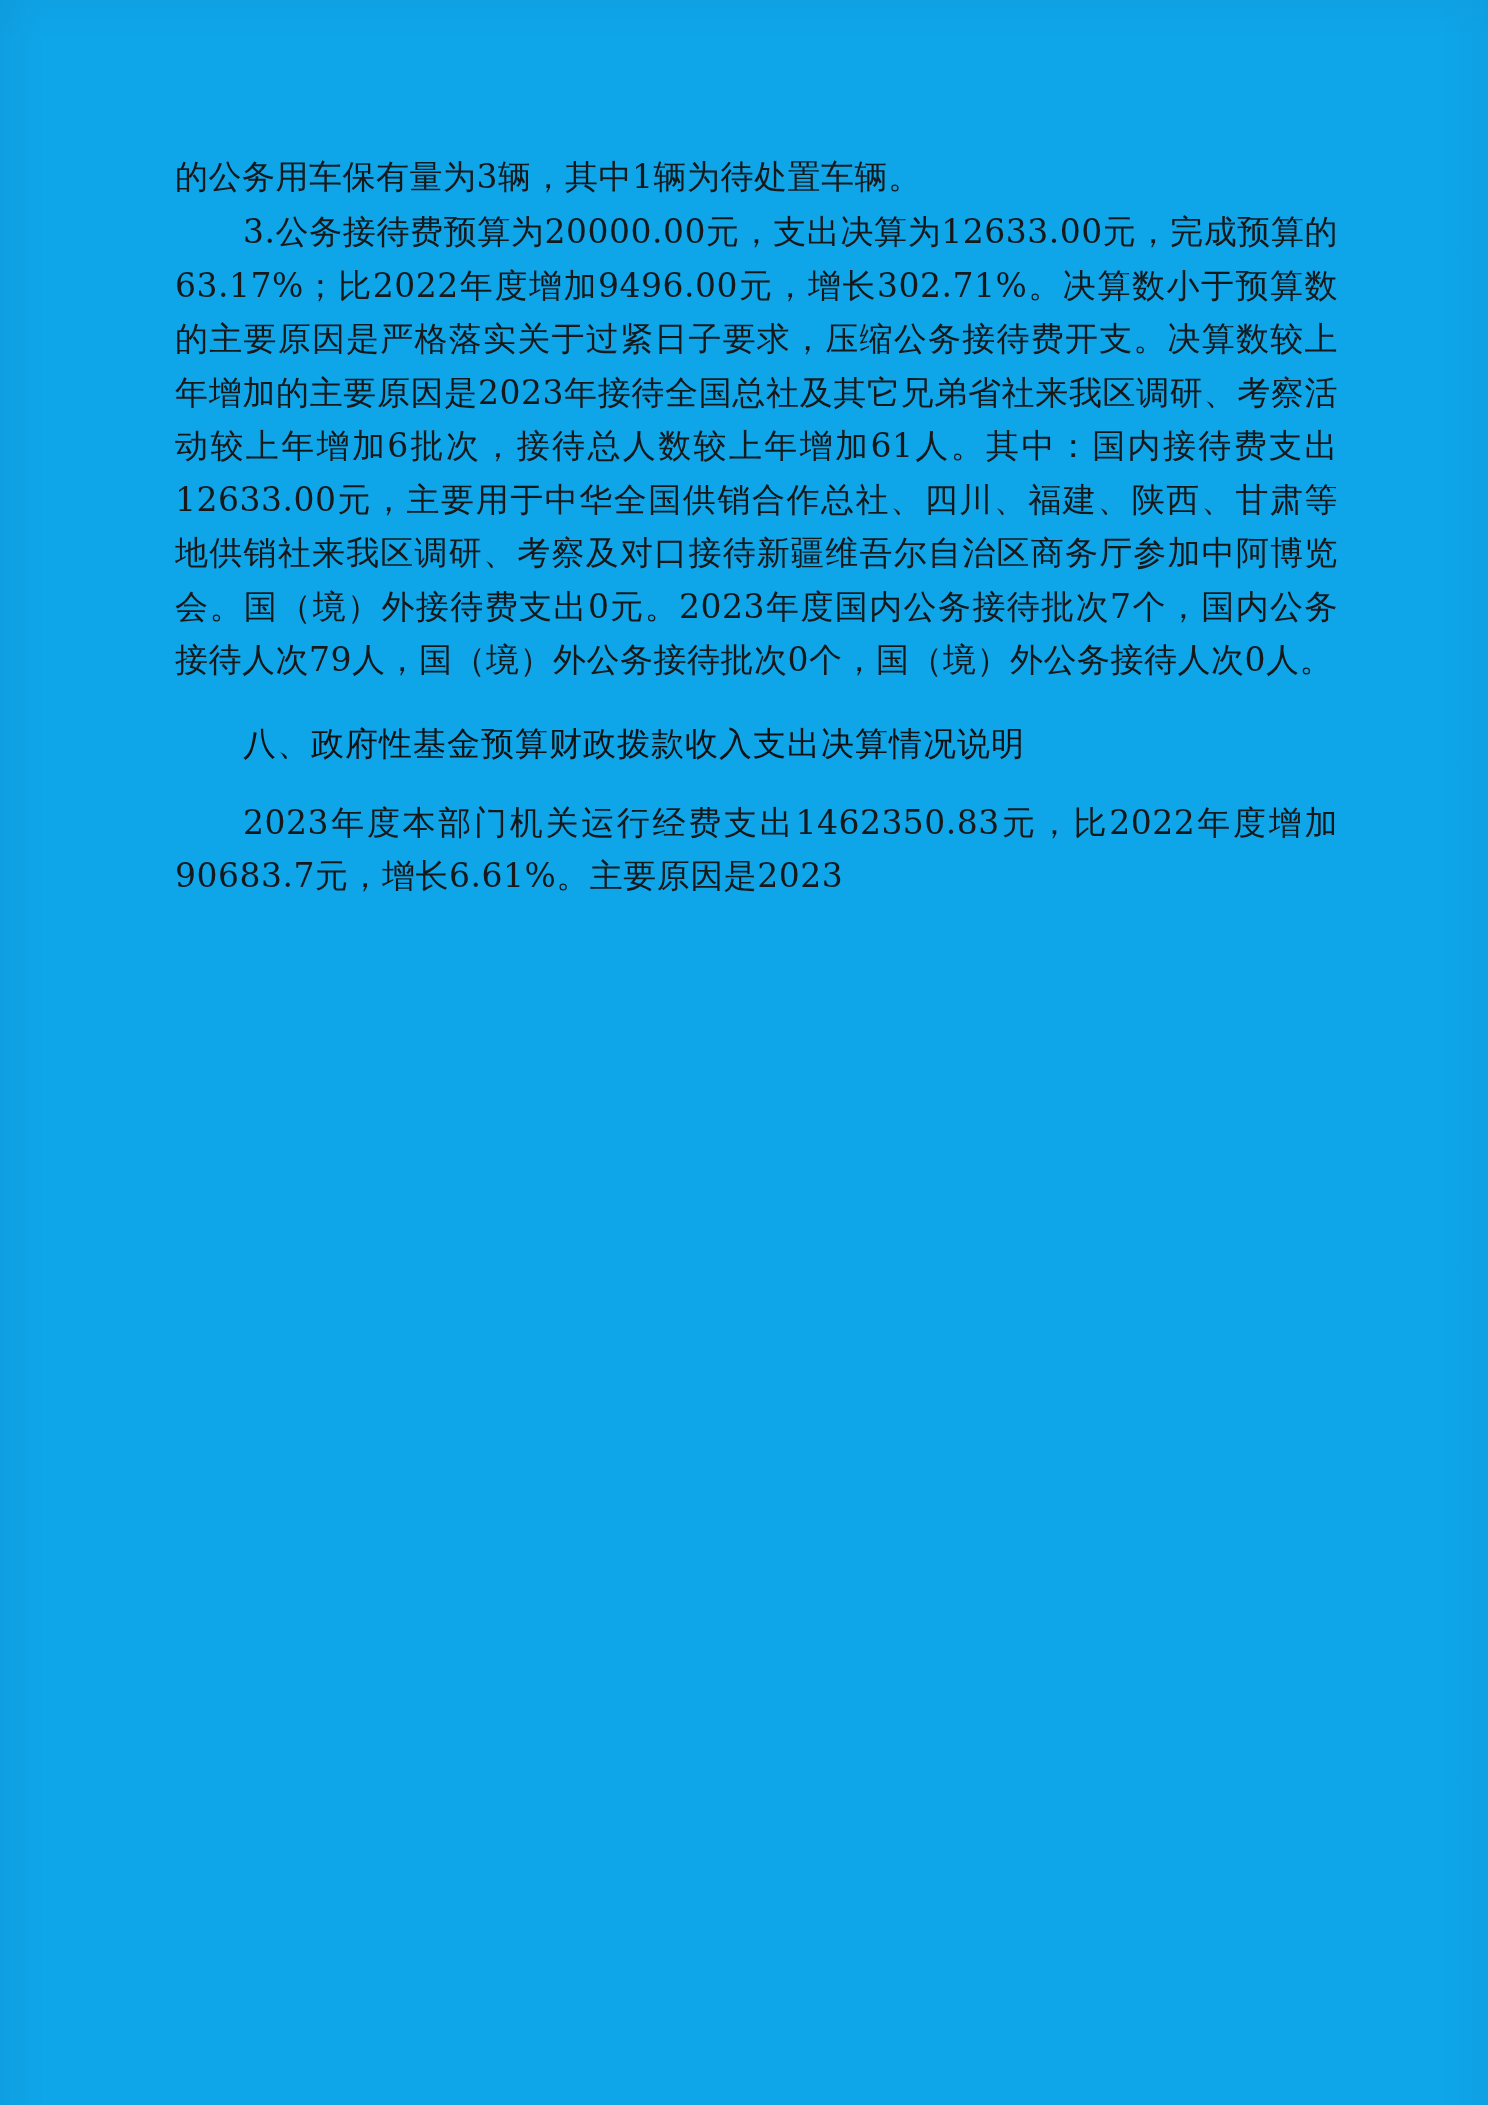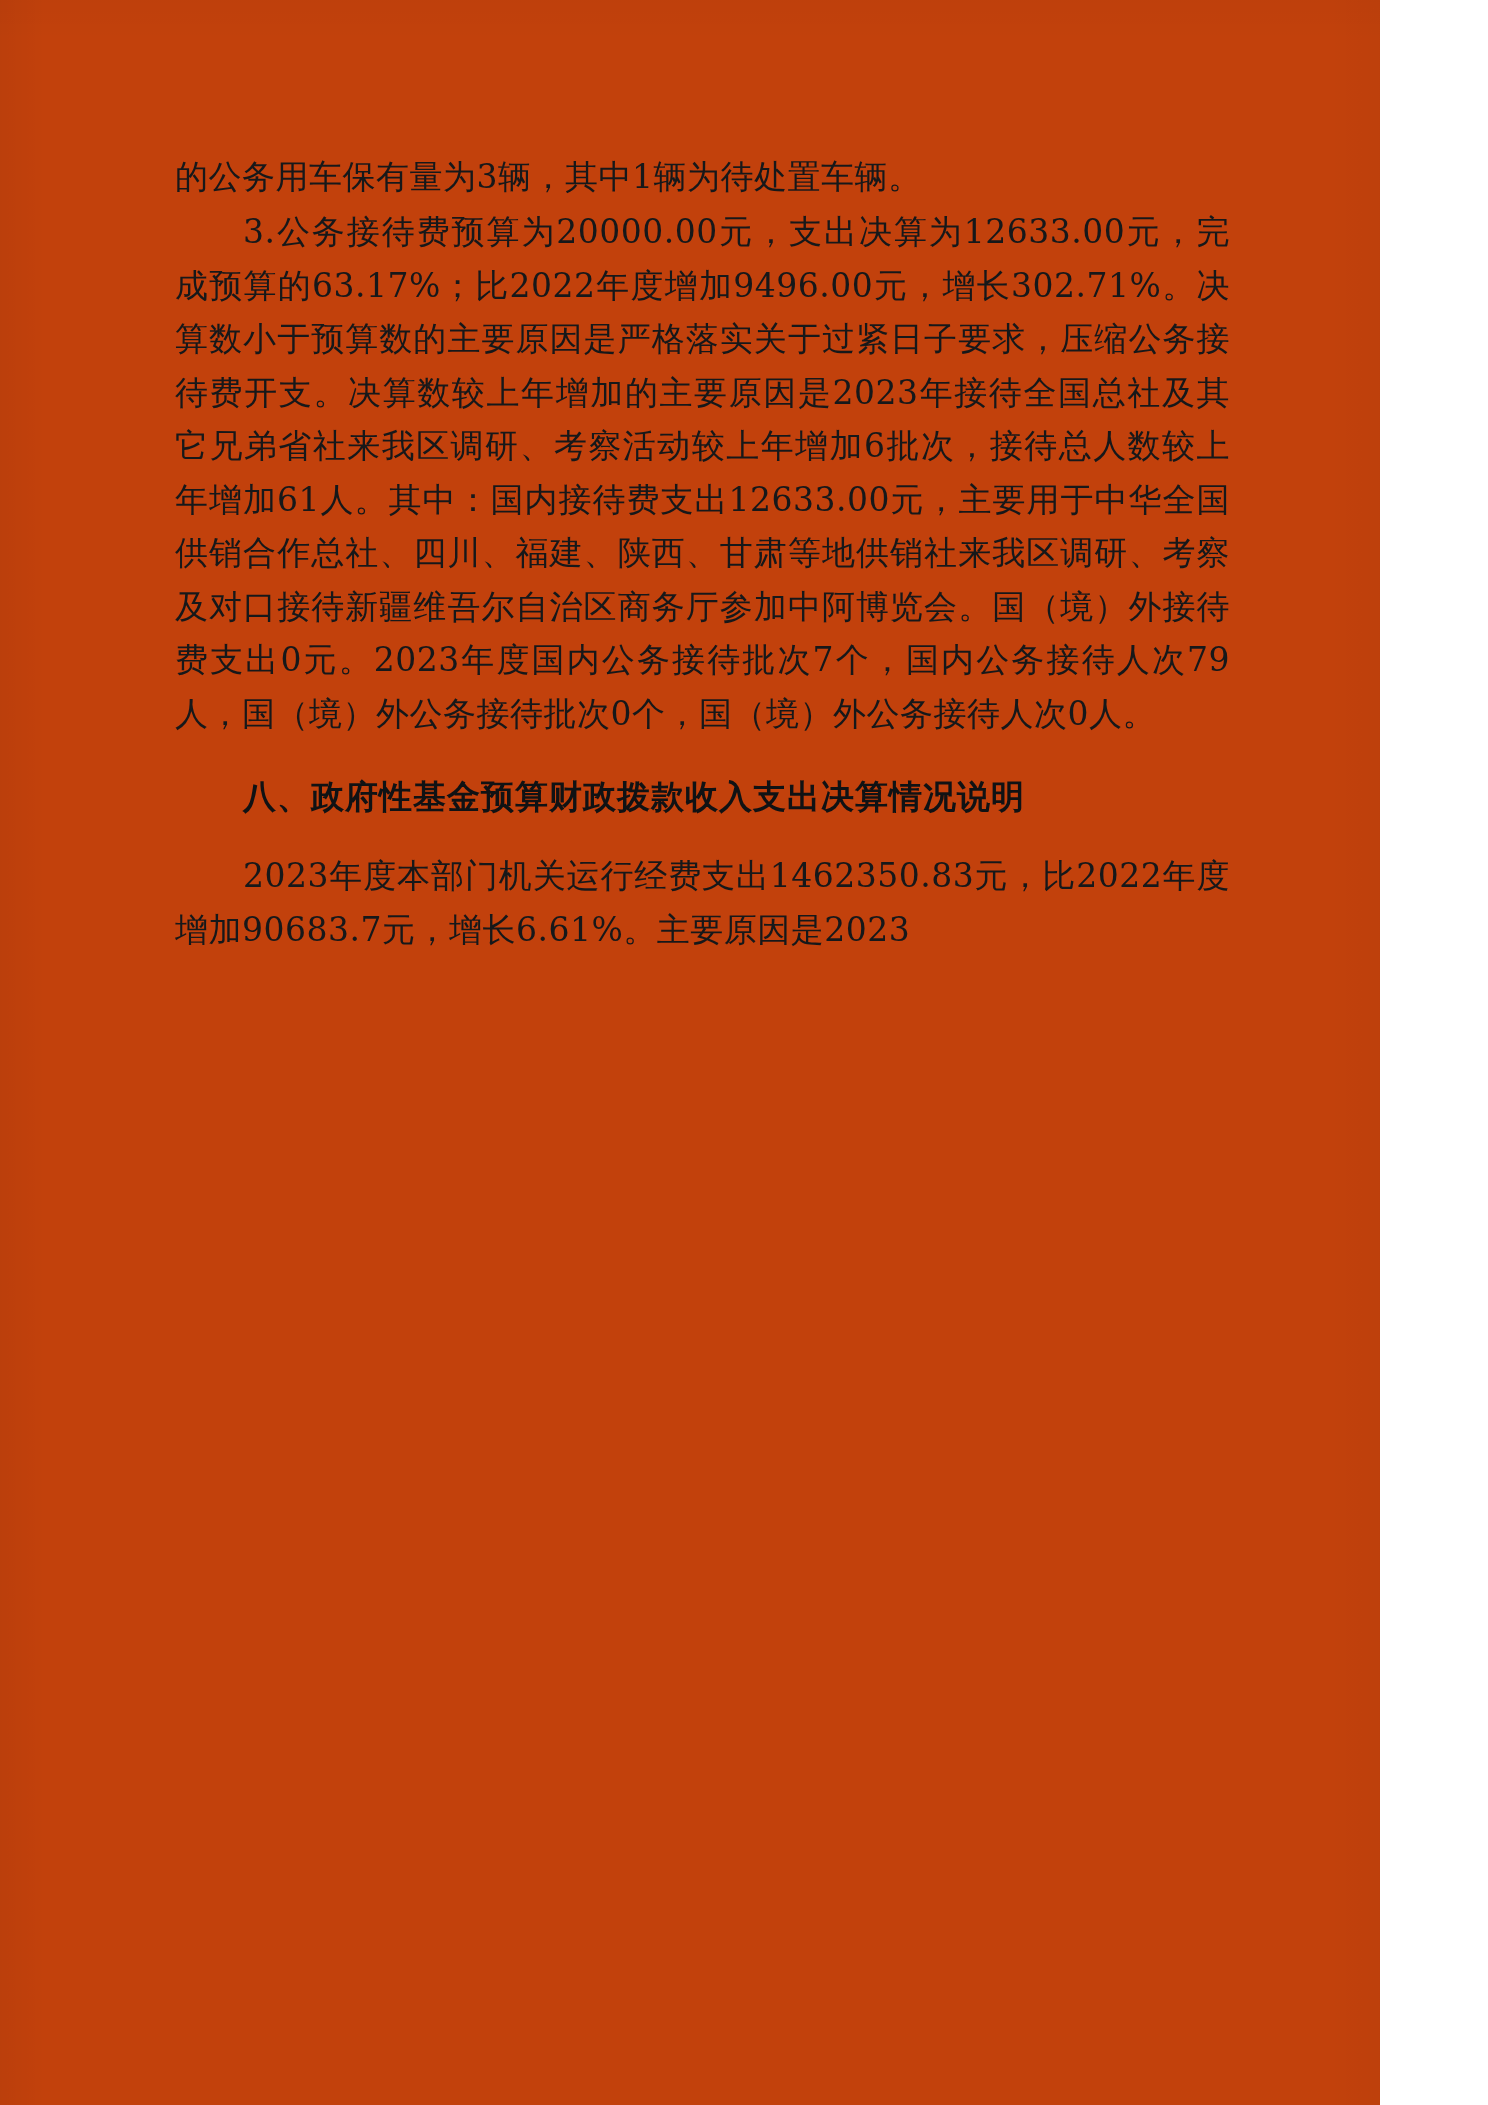--- a/index.html
+++ b/index.html
@@ -8,23 +8,23 @@
     background: #ffffff;
   }
   body {
     width: 1488px;
     height: 2105px;
     font-family: "DejaVu Serif", serif;
     color: #1a1a1a;
   }
   .page {
     position: relative;
-    width: 1380px;
+    width: 1488px;
     height: 2105px;
-    background: #c2410c;
+    background: #0ea5e9;
     box-sizing: border-box;
     padding: 150px 150px 120px 175px;
     overflow: hidden;
   }
   
   .page::before {
     content: "";
     position: absolute;
     inset: 0;
     background:
@@ -46,21 +46,21 @@
     letter-spacing: 0.5px;
     color: #16181a;
   }
   p.indent {
     text-indent: 68px;
   }
   p.first-line {
     text-indent: 0;
   }
   .heading {
-    font-weight: bold;
+    font-weight: normal;
     font-size: 33px;
     line-height: 1.62;
     margin: 14px 0 6px 0;
     text-indent: 68px;
     letter-spacing: 1px;
     color: #101214;
   }
   .subheading {
     font-size: 33px;
     line-height: 1.62;

